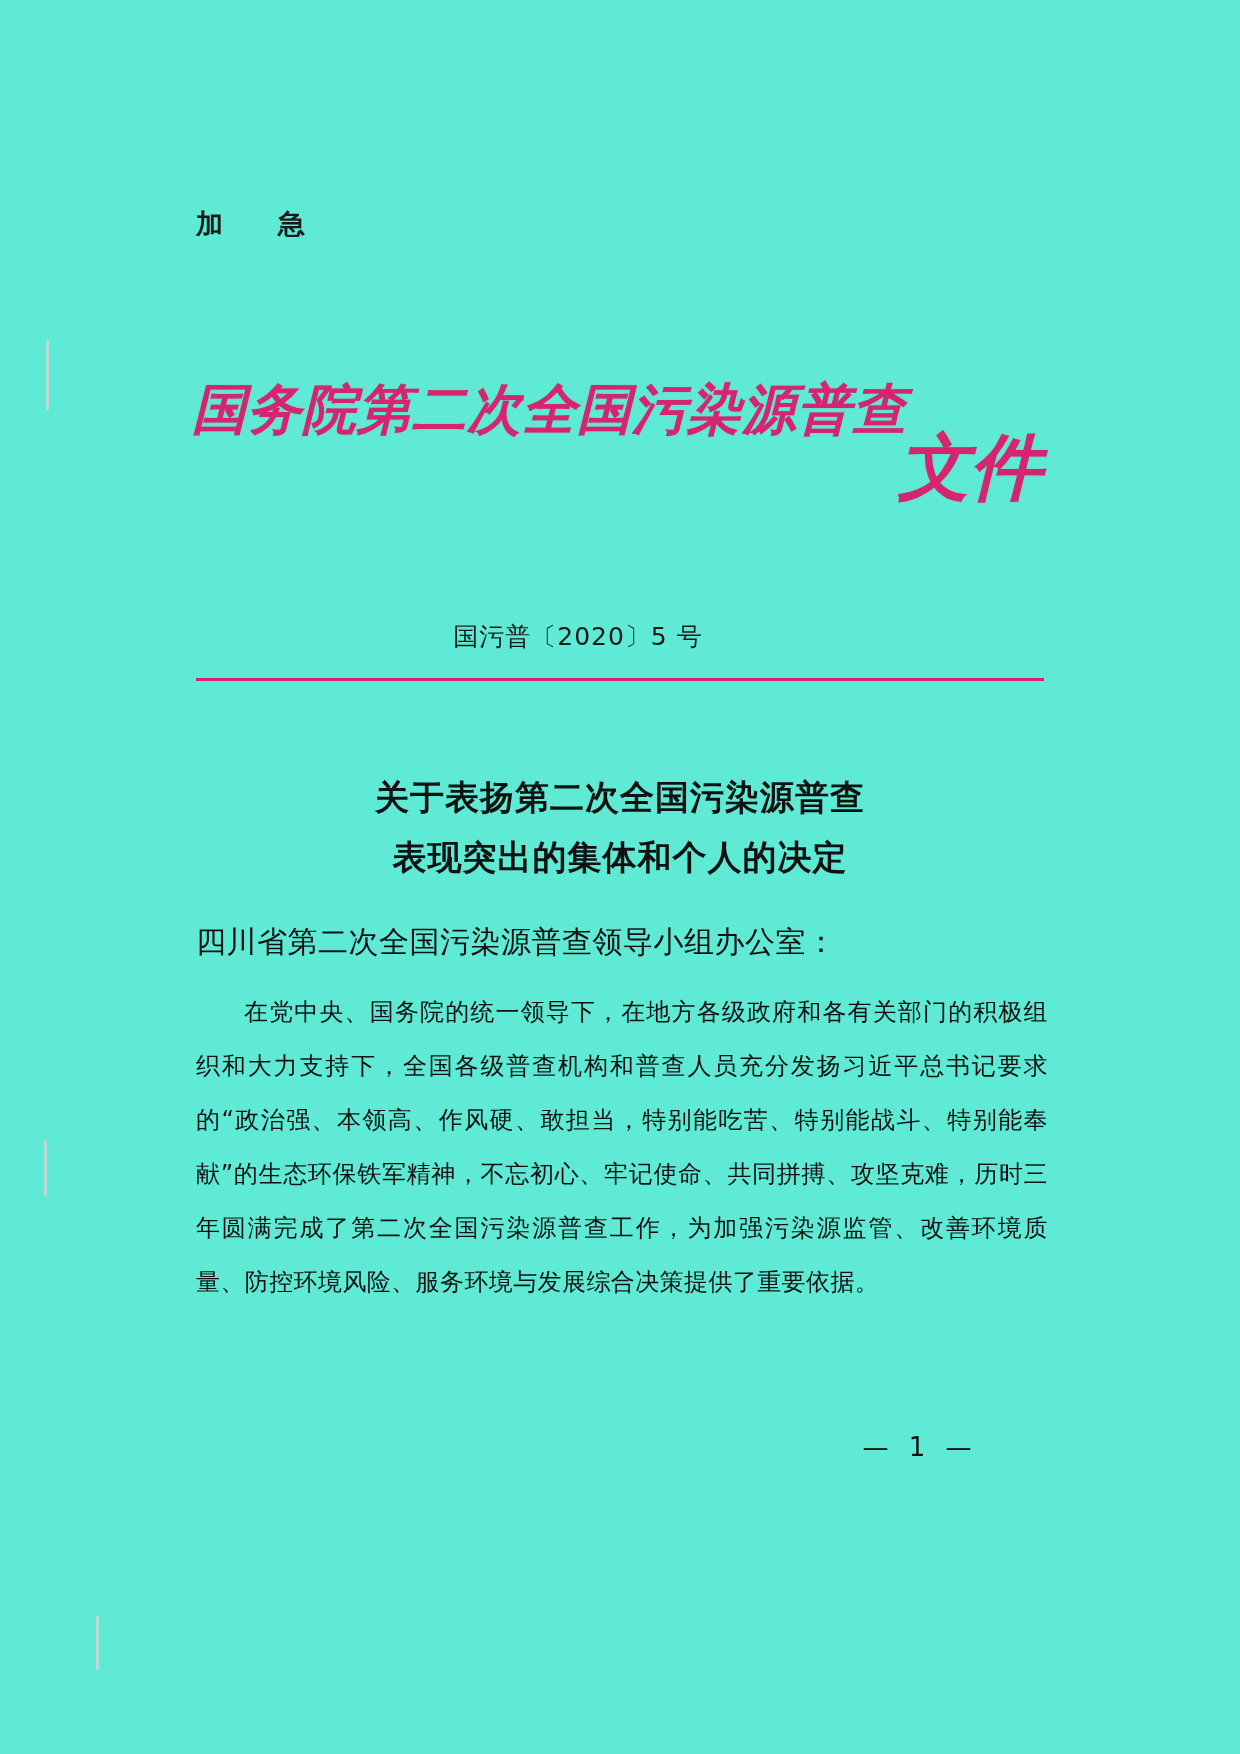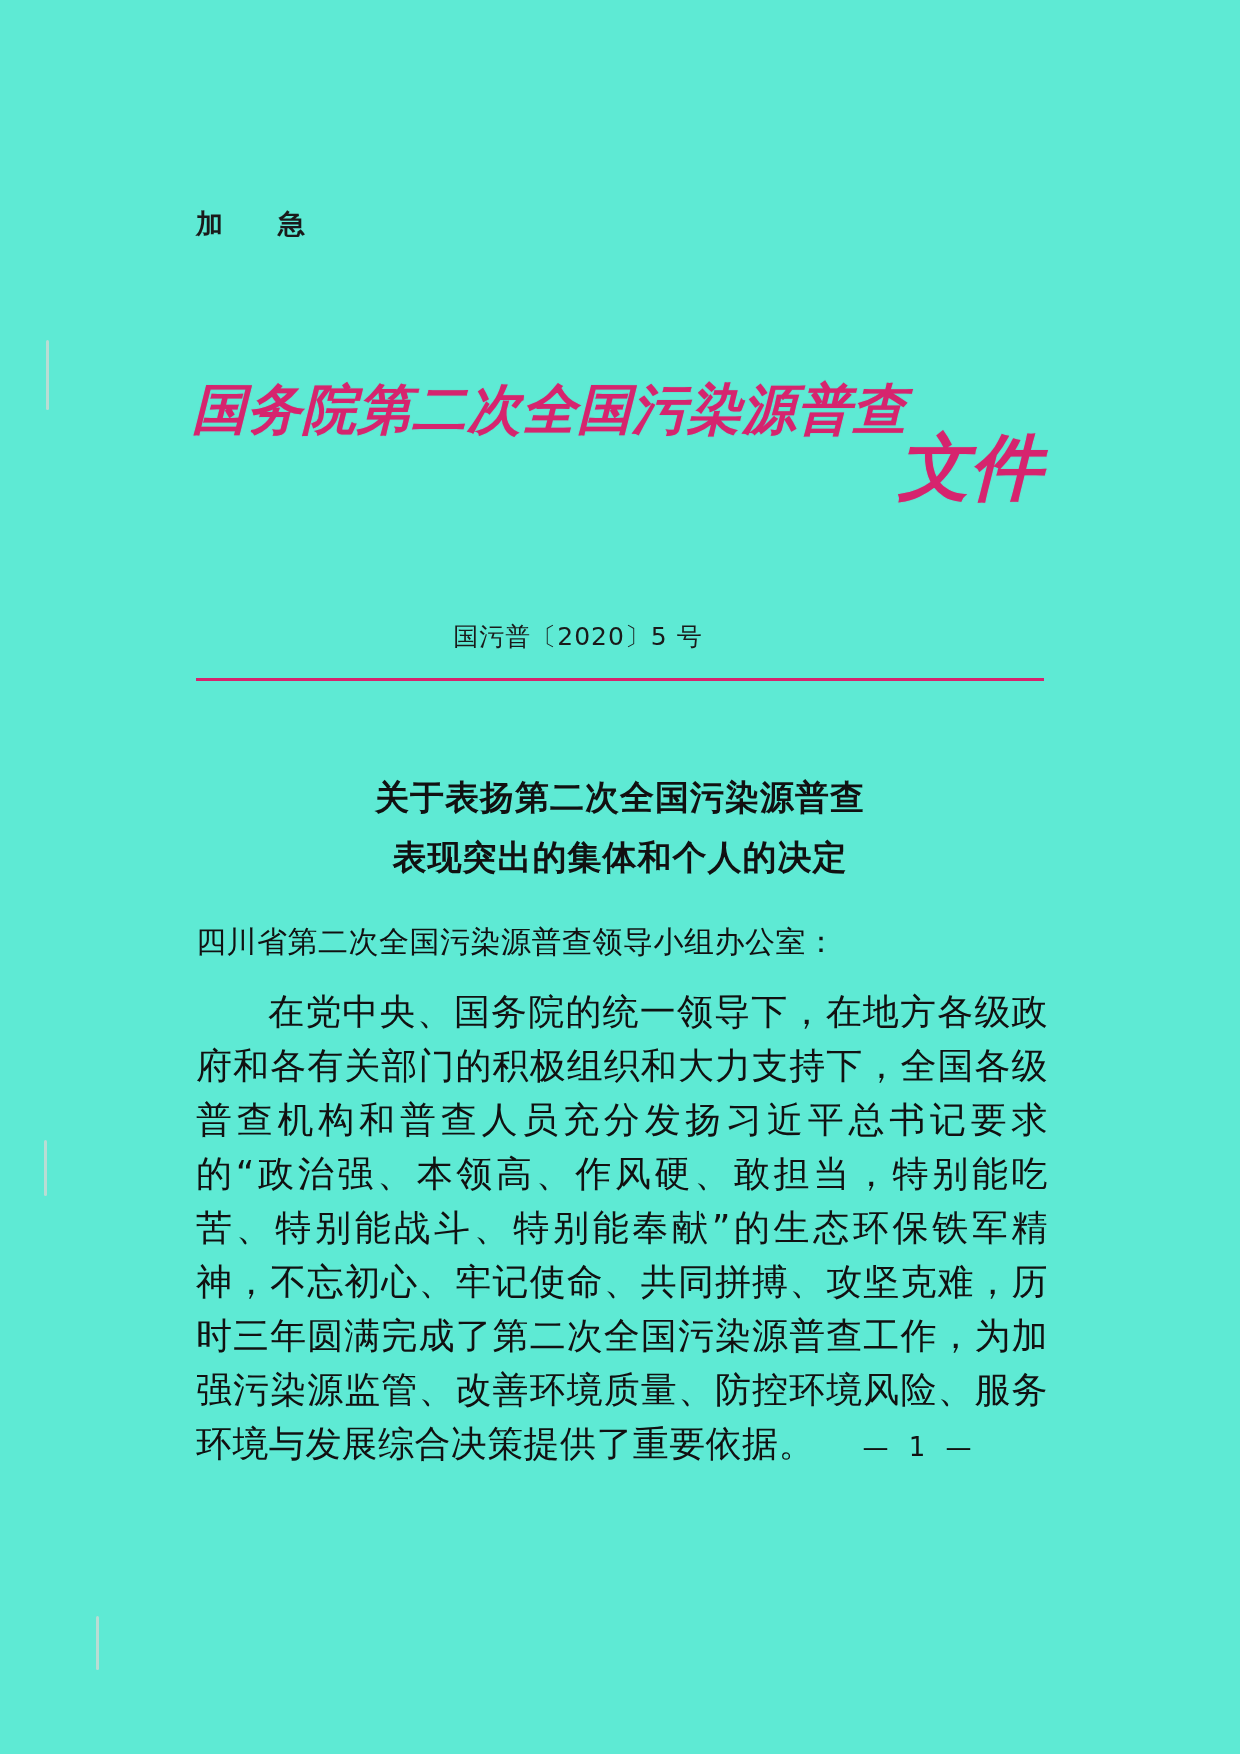--- a/index.html
+++ b/index.html
@@ -120,21 +120,21 @@
     font-size: 30px;
     color: #111;
     letter-spacing: .5px;
   }
 
   .body-text {
     position: absolute;
     left: 196px;
     top: 985px;
     width: 852px;
-    font-size: 36px;
+    font-size: 24px;
     line-height: 54px;
     color: #111;
     text-align: justify;
     text-justify: inter-ideograph;
     letter-spacing: .4px;
   }
   .body-text p { margin: 0; text-indent: 2em; }
 
   .page-number {
     position: absolute;

